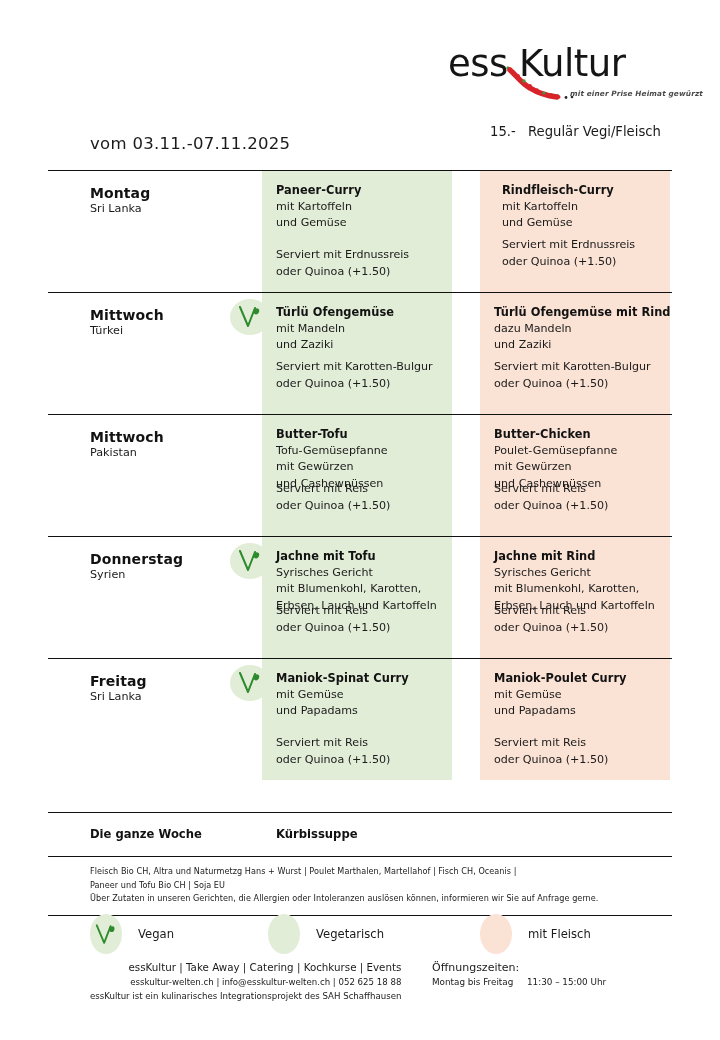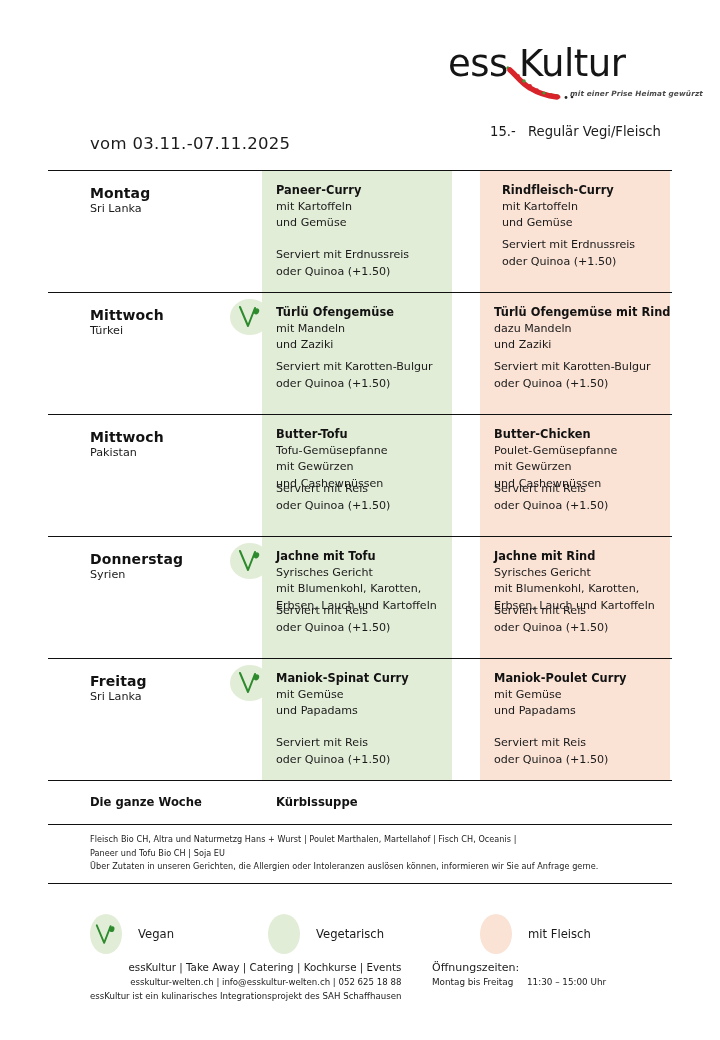--- a/index.html
+++ b/index.html
@@ -186,20 +186,21 @@
     position: absolute;
     left: 7px;
     top: 6px;
   }
 
   
   #weekly-row {
     position: relative;
     border-top: 1.6px solid #111111;
     height: 43px;
+    margin-top: 32px;
   }
   #weekly-label {
     position: absolute;
     left: 42px;
     top: 14px;
     font-family: "DejaVu Sans", sans-serif;
     font-weight: bold;
     font-size: 11.6px;
     color: #121212;
     white-space: nowrap;

